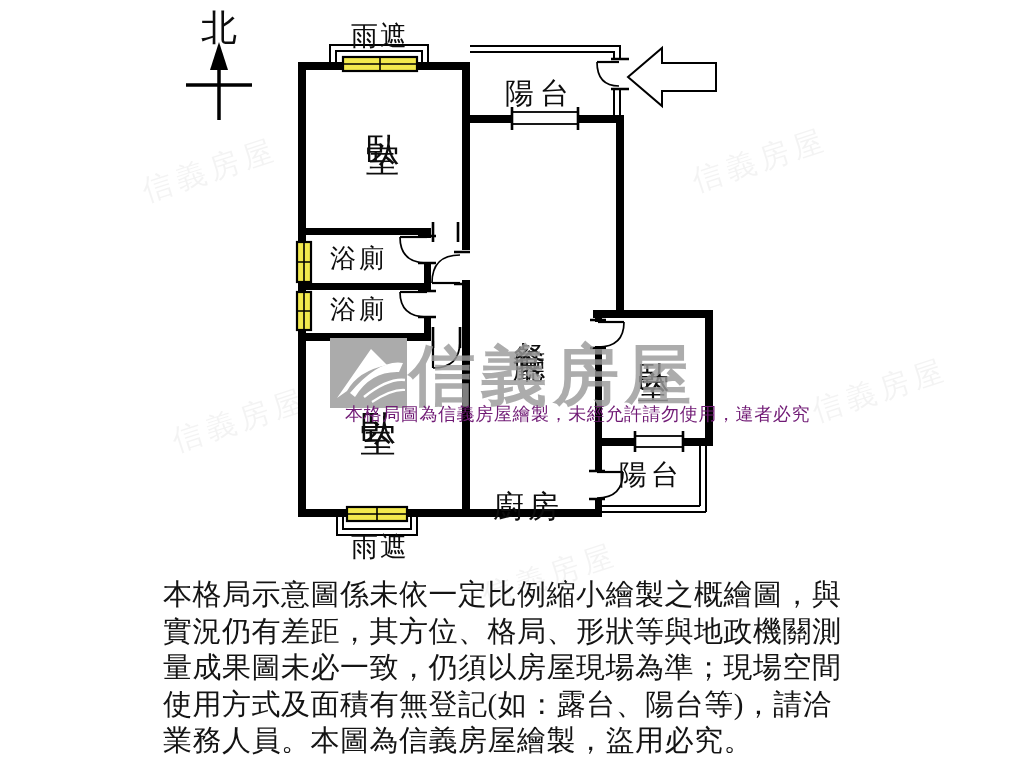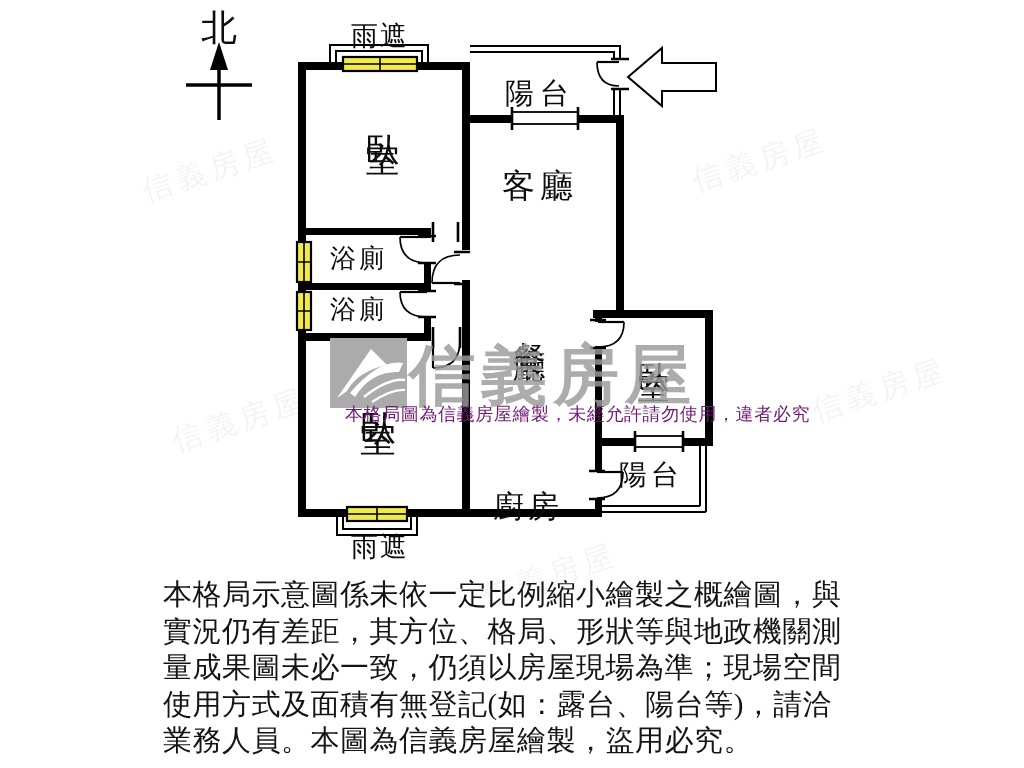--- a/index.html
+++ b/index.html
@@ -198,21 +198,20 @@
       <path d="M350,393 Q379,359 403,363 L399,372 Q371,371 355,397 Z" fill="#ffffff"></path>
       <path d="M364,397 Q388,378 405,380" stroke="#ffffff" stroke-width="2.4" fill="none"></path>
       <path d="M372,402 Q392,389 405,390" stroke="#ffffff" stroke-width="2.2" fill="none"></path>
     </g>
   </svg>
 
   <div class="lbl north-lbl">北</div>
   <div class="lbl canopy-top-lbl">雨遮</div>
   <div class="lbl balcony-top-lbl">陽台</div>
   <div class="lbl bed-top-lbl vert">臥室</div>
-  <div class="lbl living-lbl">客廳</div>
   <div class="lbl bath1-lbl">浴廁</div>
   <div class="lbl bath2-lbl">浴廁</div>
   <div class="lbl dining-lbl vert">餐廳</div>
   <div class="lbl bed-right-lbl vert">臥室</div>
   <div class="lbl balcony-right-lbl">陽台</div>
   <div class="lbl bed-bottom-lbl vert">臥室</div>
   <div class="lbl kitchen-lbl">廚房</div>
   <div class="lbl canopy-bot-lbl">雨遮</div>
 
   <div class="wm-brand">信義房屋</div>

